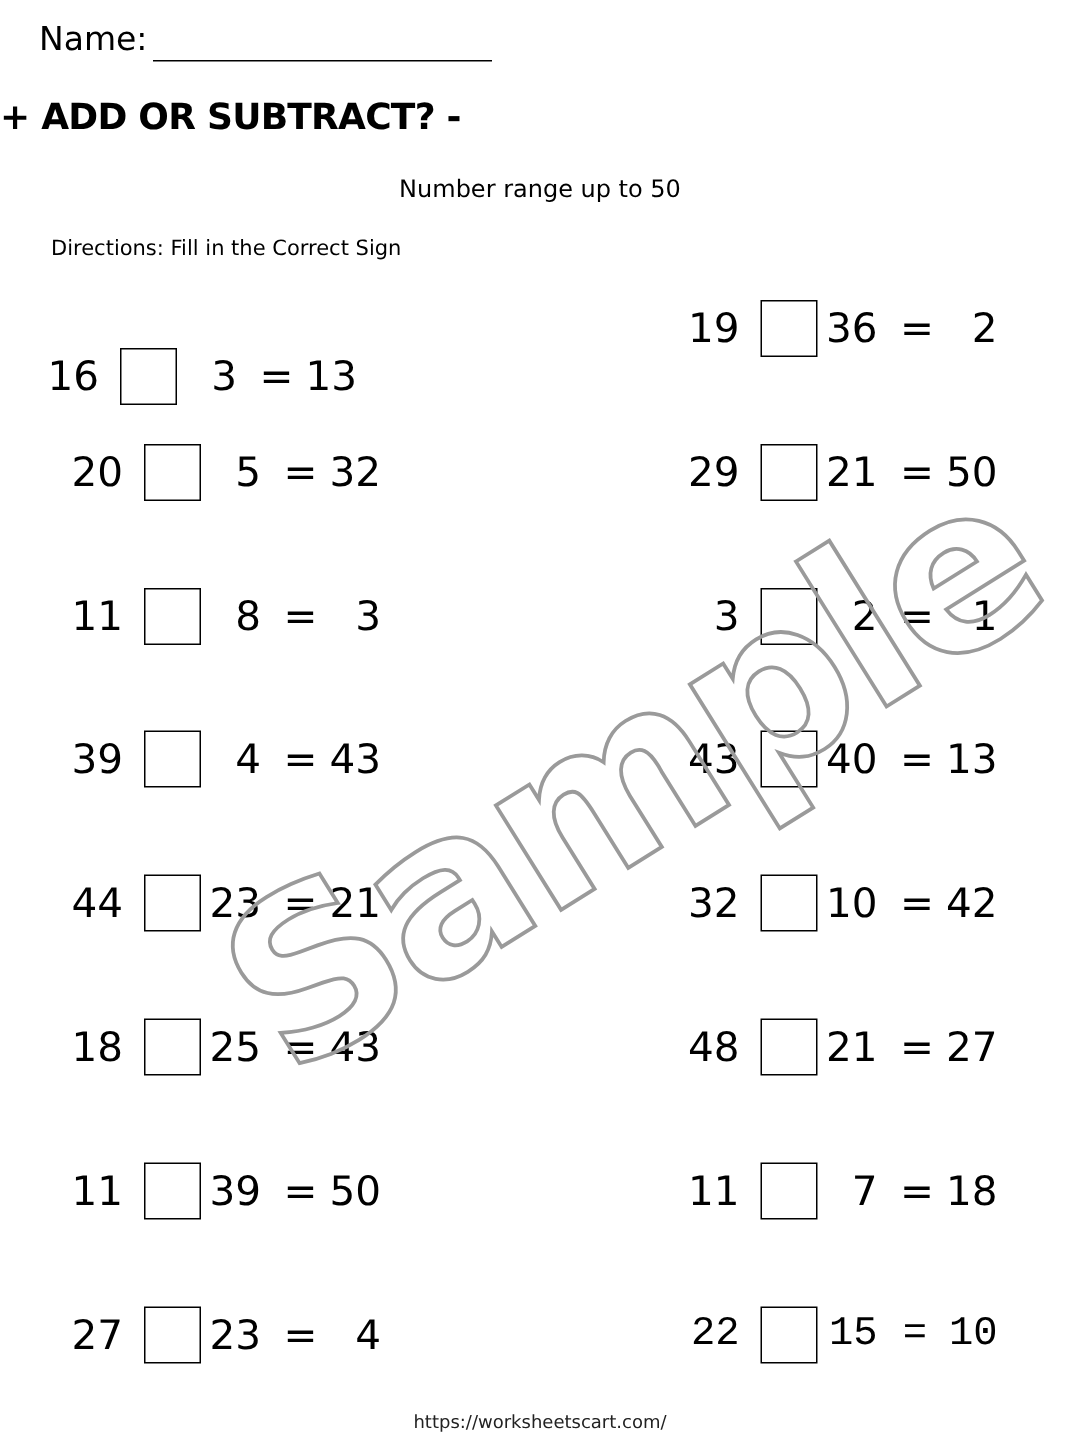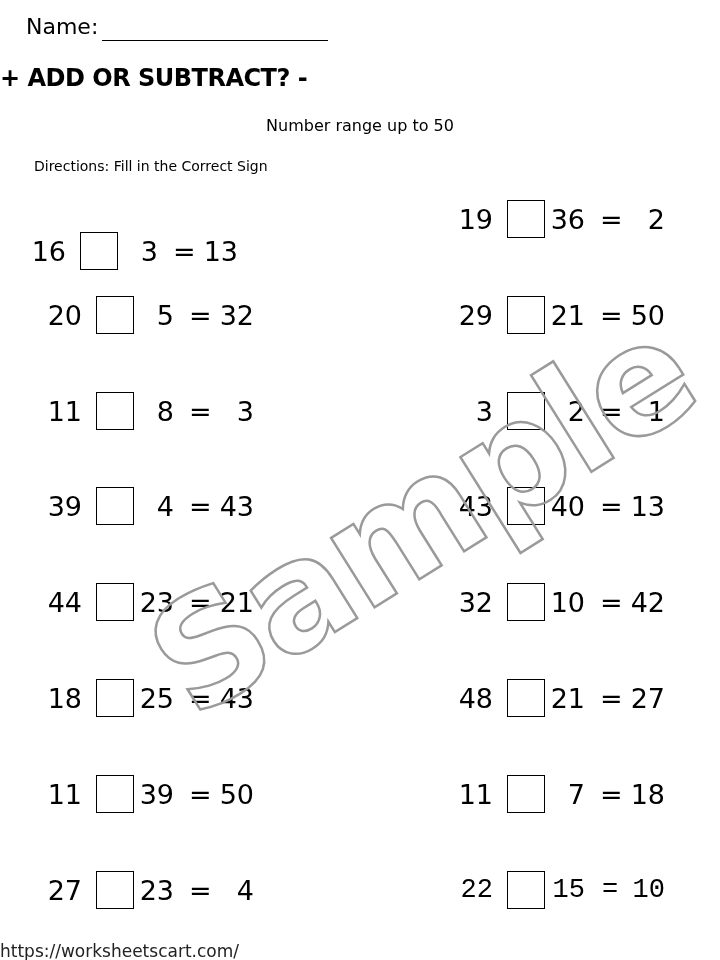--- a/index.html
+++ b/index.html
@@ -9,21 +9,21 @@
   .title { position:absolute; left:0; right:0; top:64px; text-align:left; font-size:24px; font-weight:bold; letter-spacing:-0.5px; }
   .subtitle { position:absolute; left:0; right:0; top:116px; text-align:center; font-size:16px; }
   .directions { position:absolute; left:34px; top:158px; font-size:14px; }
   .problem { position:absolute; height:40px; font-size:27px; }
   .problem span { position:absolute; top:4px; }
   .a { width:44px; text-align:right; }
   .box { position:absolute; top:0; width:38px; height:38px; border:1.5px solid #000; box-sizing:border-box; }
   .b { width:44px; text-align:right; }
   .eq { width:20px; text-align:center; }
   .r { width:40px; text-align:right; }
-  .footer { position:absolute; left:0; right:0; top:941px; font-size:17px; color:#222; }
+  .footer { position:absolute; left:0; right:0; top:941px; text-align:center; font-size:12px; color:#222; }
   .watermark { position:absolute; left:120px; top:430px; font-size:150px; font-weight:bold; color:transparent; -webkit-text-stroke:2.5px #9a9a9a; transform:rotate(-32deg); transform-origin:center; font-family:"DejaVu Sans", sans-serif; pointer-events:none; letter-spacing:-4px; }
 </style>
 </head>
 <body>
 
 <div class="name-row">Name:</div>
 <div class="name-line"></div>
 <div class="title">+  ADD OR SUBTRACT?  -</div>
 <div class="subtitle">Number range up to 50</div>
 <div class="directions">Directions: Fill in the Correct  Sign</div>

